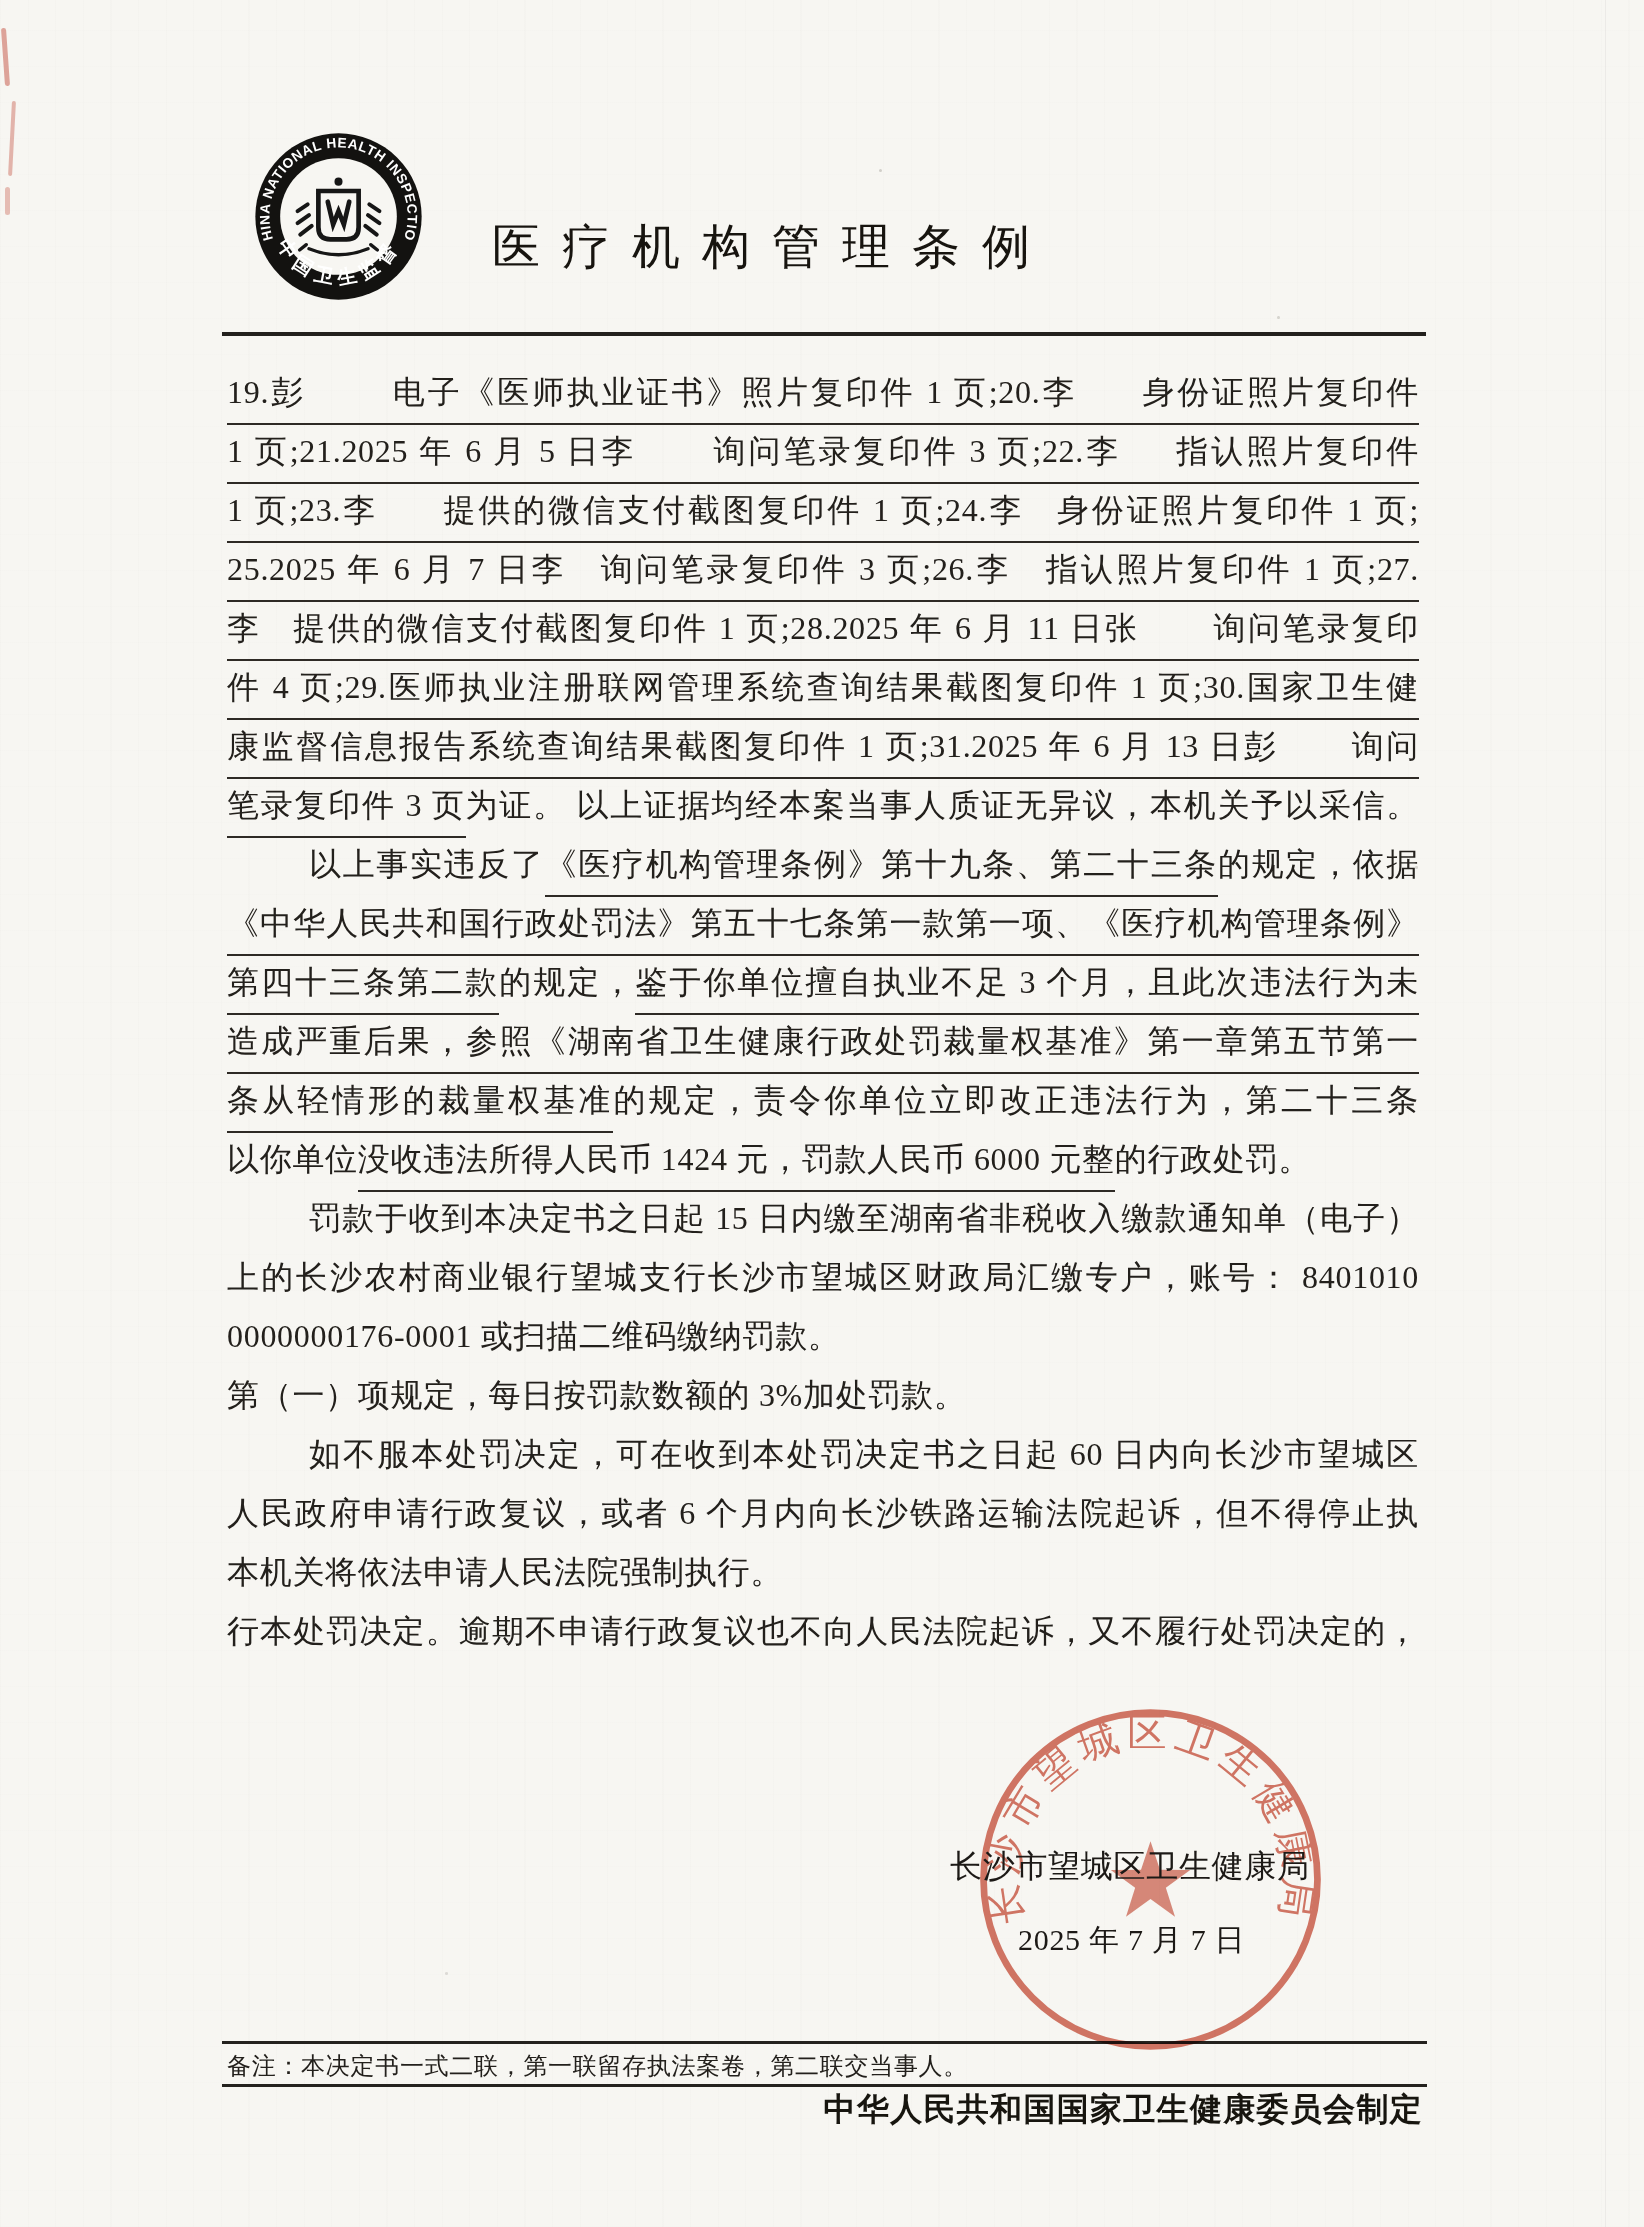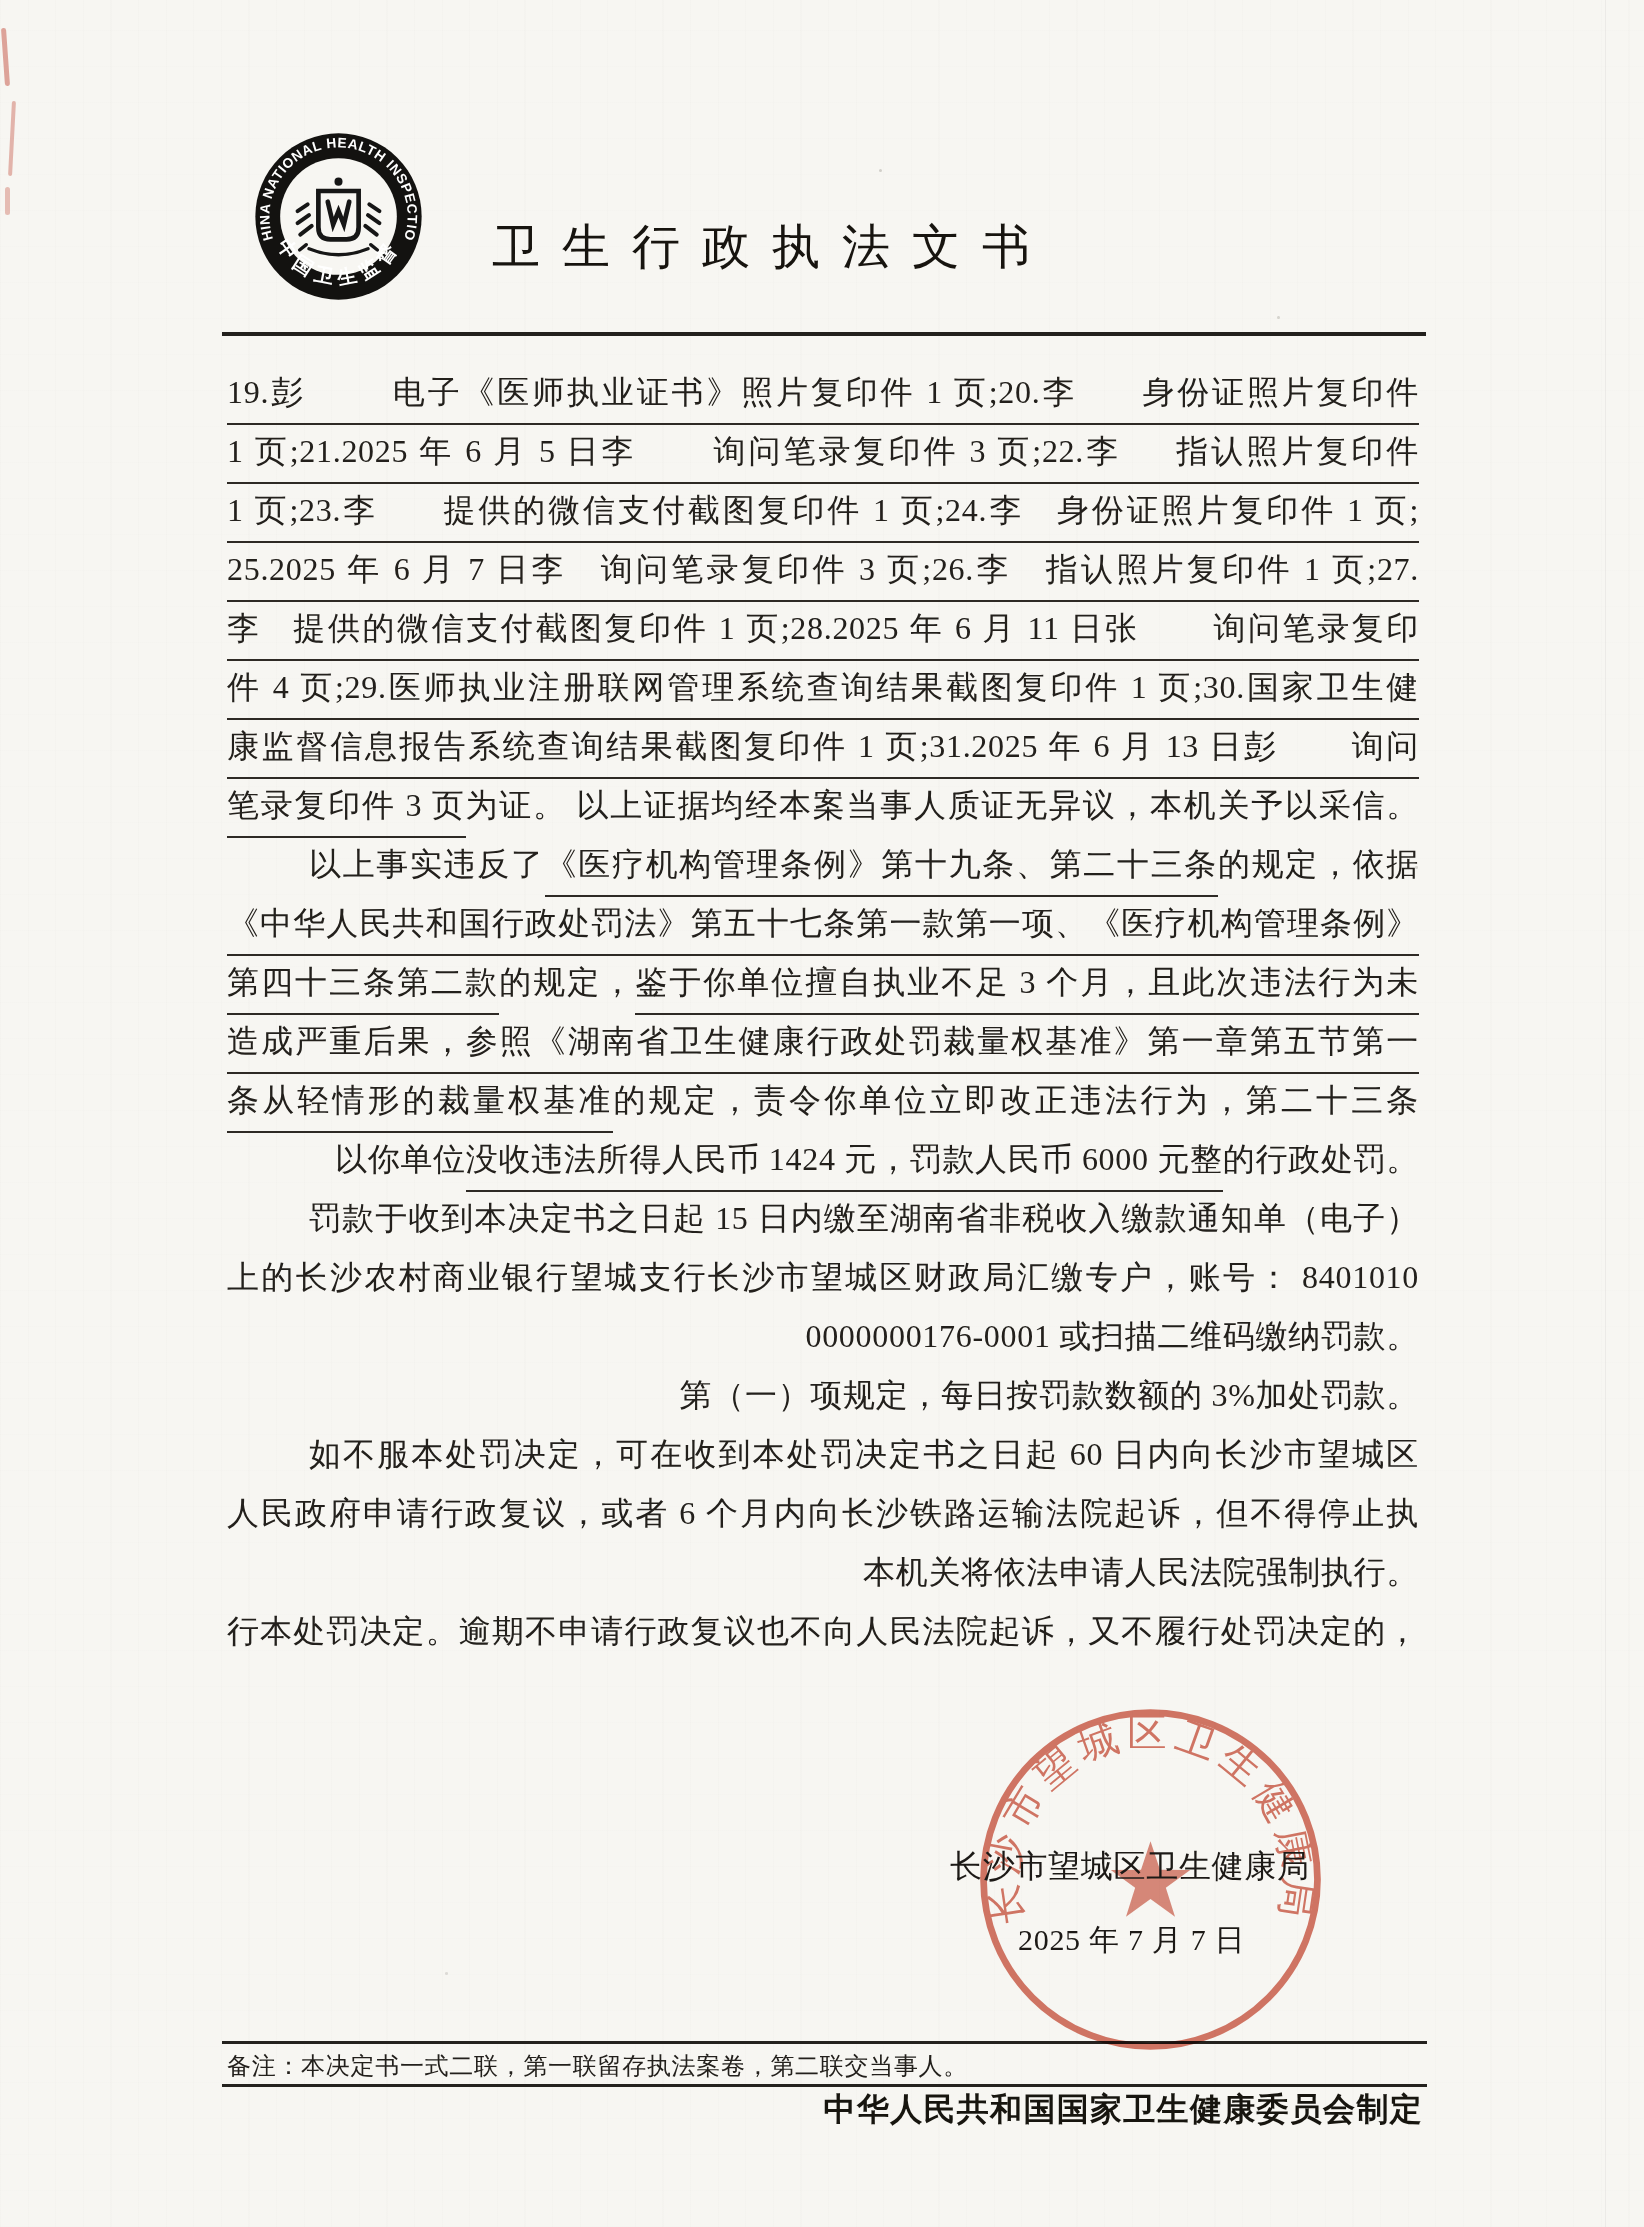--- a/index.html
+++ b/index.html
@@ -27,21 +27,20 @@
   }
   
   .body-lines{
     position:absolute;left:227px;top:363px;width:1192px;
   }
   .line{
     box-sizing:border-box;width:100%;
     font-size:32px;line-height:59px;height:59px;
     letter-spacing:0.7px;
     color:#23201c;
-    text-align:right;
   }
   .line.justify{text-align:justify;text-align-last:justify;}
   .line.indent{padding-left:82px;}
   .line span.u{border-bottom:2.7px solid #2e2a25;padding-bottom:13px;}
   
   .sig-org{
     position:absolute;left:950px;top:1845px;
     font-size:32px;letter-spacing:0.7px;white-space:nowrap;color:#1c1916;z-index:3;
   }
   .sig-date{
@@ -98,21 +97,21 @@
       <circle cx="0" cy="-52" r="6" fill="#161616" stroke="none"></circle>
       <path d="M -30 -38 L 30 -38 L 30 16 Q 30 34 12 34 L -12 34 Q -30 34 -30 16 Z" stroke-width="7"></path>
       <path d="M -16 -22 L -8 12 L 0 -8 L 8 12 L 16 -22" stroke-width="7"></path>
       <path d="M -46 -18 l -15 10 M -44 -2 l -17 12 M -40 14 l -17 13" stroke-width="6"></path>
       <path d="M 46 -18 l 15 10 M 44 -2 l 17 12 M 40 14 l 17 13" stroke-width="6"></path>
       <path d="M -44 48 Q 0 66 44 48" stroke-width="5"></path>
       <path d="M -48 42 l -10 8 M 48 42 l 10 8" stroke-width="5"></path>
     </g>
   </svg>
 
-  <div class="doc-title">卫生行政执法文书</div>
+  <div class="doc-title">医疗机构管理条例</div>
   <div class="header-rule"></div>
 
   <div class="body-lines">
       <div class="line justify"><span class="u">19.彭</span><span class="u">&nbsp;&nbsp;&nbsp;&nbsp;&nbsp;&nbsp;&nbsp;&nbsp;</span><span class="u">电子《医师执业证书》照片复印件 1 页;20.李</span><span class="u">&nbsp;&nbsp;&nbsp;&nbsp;&nbsp;&nbsp;</span><span class="u">身份证照片复印件</span></div>
       <div class="line justify"><span class="u">1 页;21.2025 年 6 月 5 日李</span><span class="u">&nbsp;&nbsp;&nbsp;&nbsp;&nbsp;&nbsp;&nbsp;</span><span class="u">询问笔录复印件 3 页;22.李</span><span class="u">&nbsp;&nbsp;&nbsp;&nbsp;&nbsp;</span><span class="u">指认照片复印件</span></div>
       <div class="line justify"><span class="u">1 页;23.李</span><span class="u">&nbsp;&nbsp;&nbsp;&nbsp;&nbsp;&nbsp;</span><span class="u">提供的微信支付截图复印件 1 页;24.李</span><span class="u">&nbsp;&nbsp;&nbsp;</span><span class="u">身份证照片复印件 1 页;</span></div>
       <div class="line justify"><span class="u">25.2025 年 6 月 7 日李</span><span class="u">&nbsp;&nbsp;&nbsp;</span><span class="u">询问笔录复印件 3 页;26.李</span><span class="u">&nbsp;&nbsp;&nbsp;</span><span class="u">指认照片复印件 1 页;27.</span></div>
       <div class="line justify"><span class="u">李</span><span class="u">&nbsp;&nbsp;&nbsp;</span><span class="u">提供的微信支付截图复印件 1 页;28.2025 年 6 月 11 日张</span><span class="u">&nbsp;&nbsp;&nbsp;&nbsp;&nbsp;&nbsp;&nbsp;</span><span class="u">询问笔录复印</span></div>
       <div class="line justify"><span class="u">件 4 页;29.医师执业注册联网管理系统查询结果截图复印件 1 页;30.国家卫生健</span></div>
       <div class="line justify"><span class="u">康监督信息报告系统查询结果截图复印件 1 页;31.2025 年 6 月 13 日彭</span><span class="u">&nbsp;&nbsp;&nbsp;&nbsp;&nbsp;&nbsp;&nbsp;</span><span class="u">询问</span></div>

